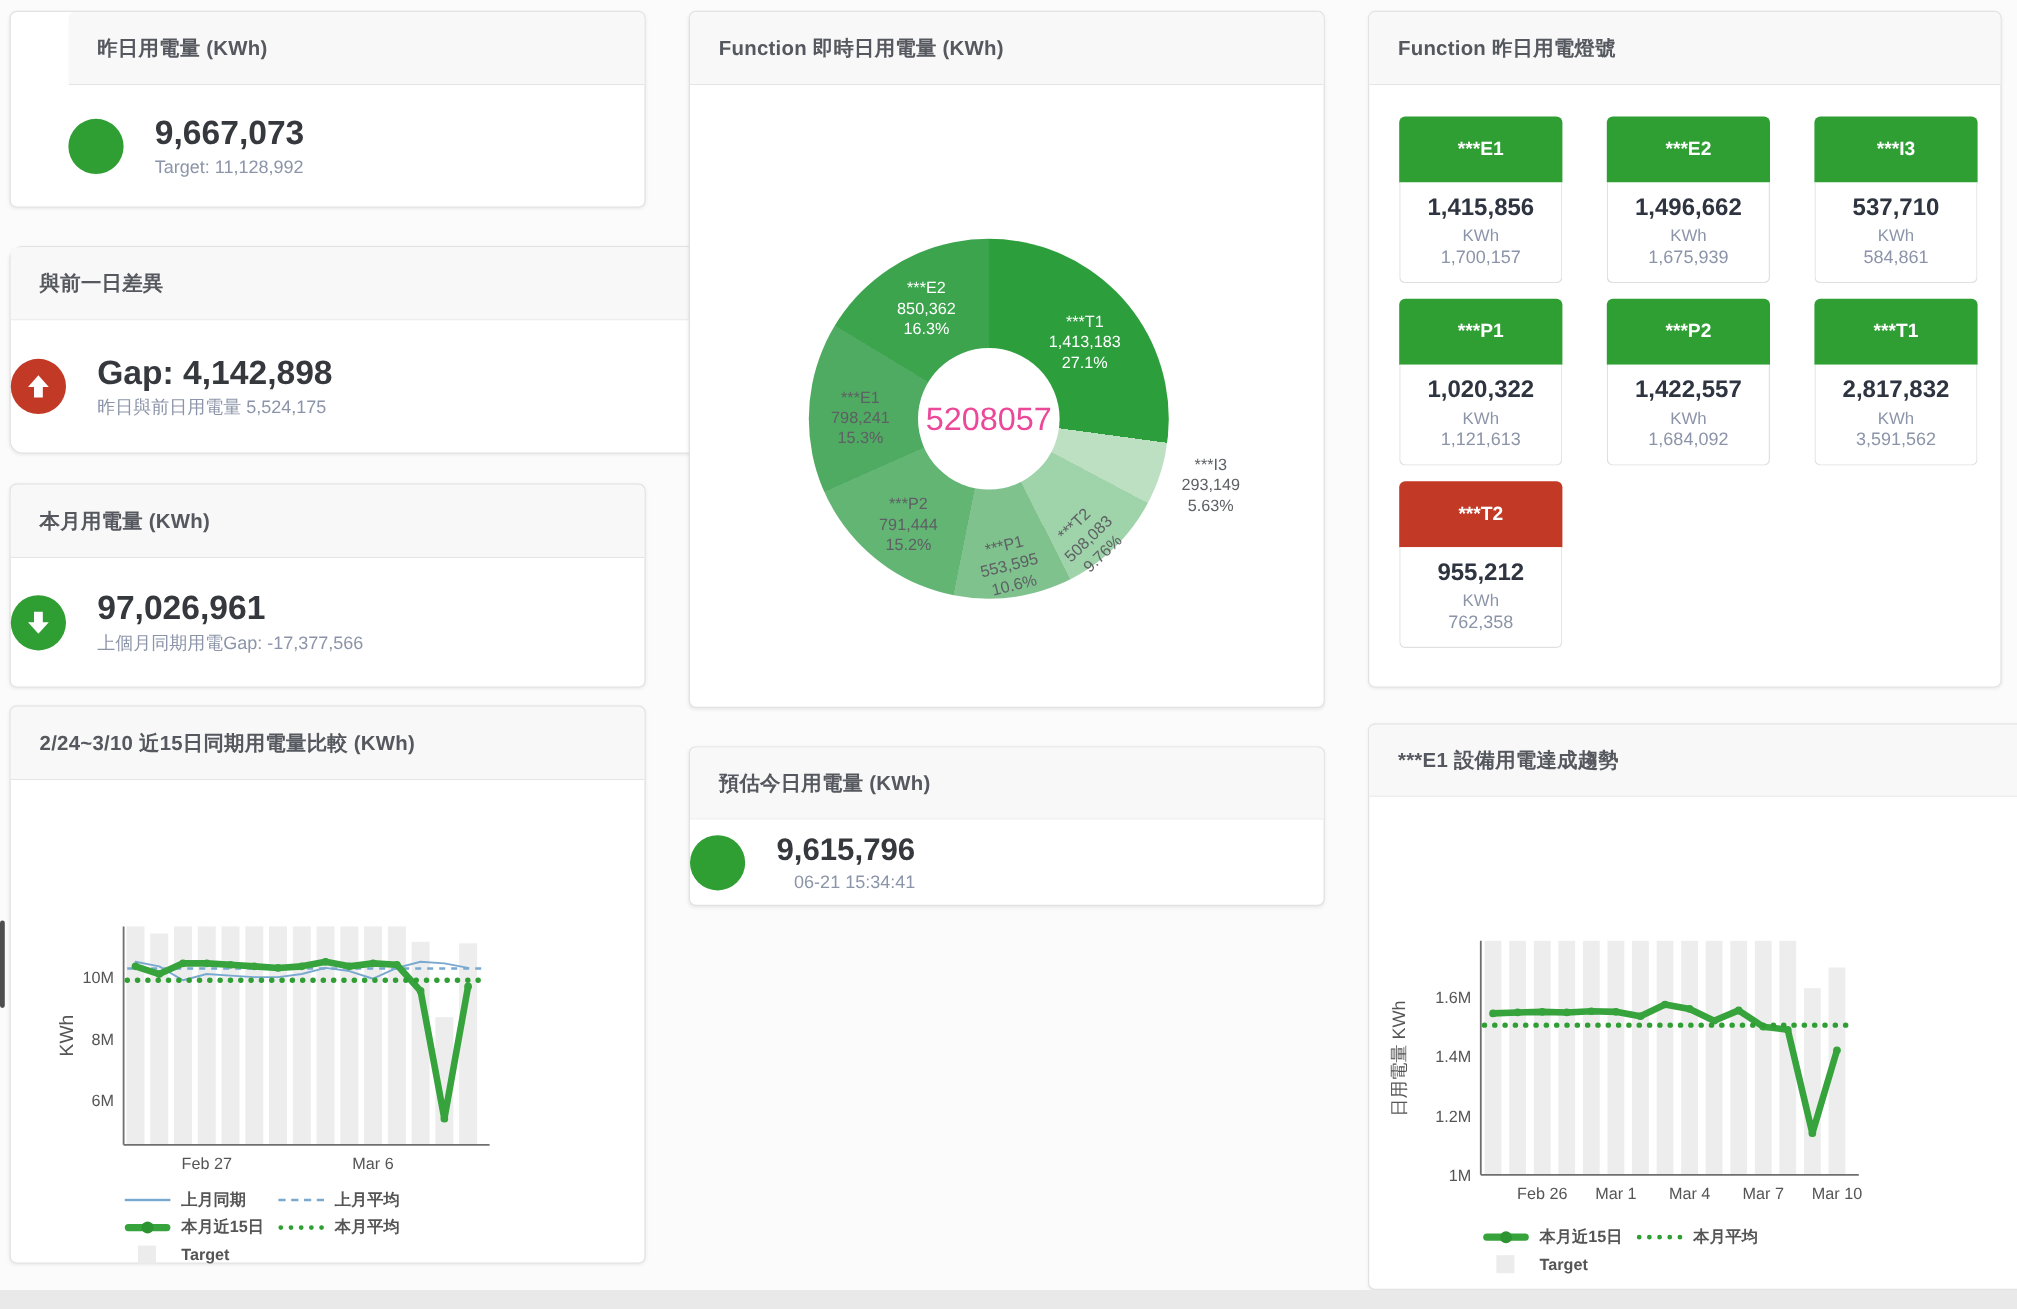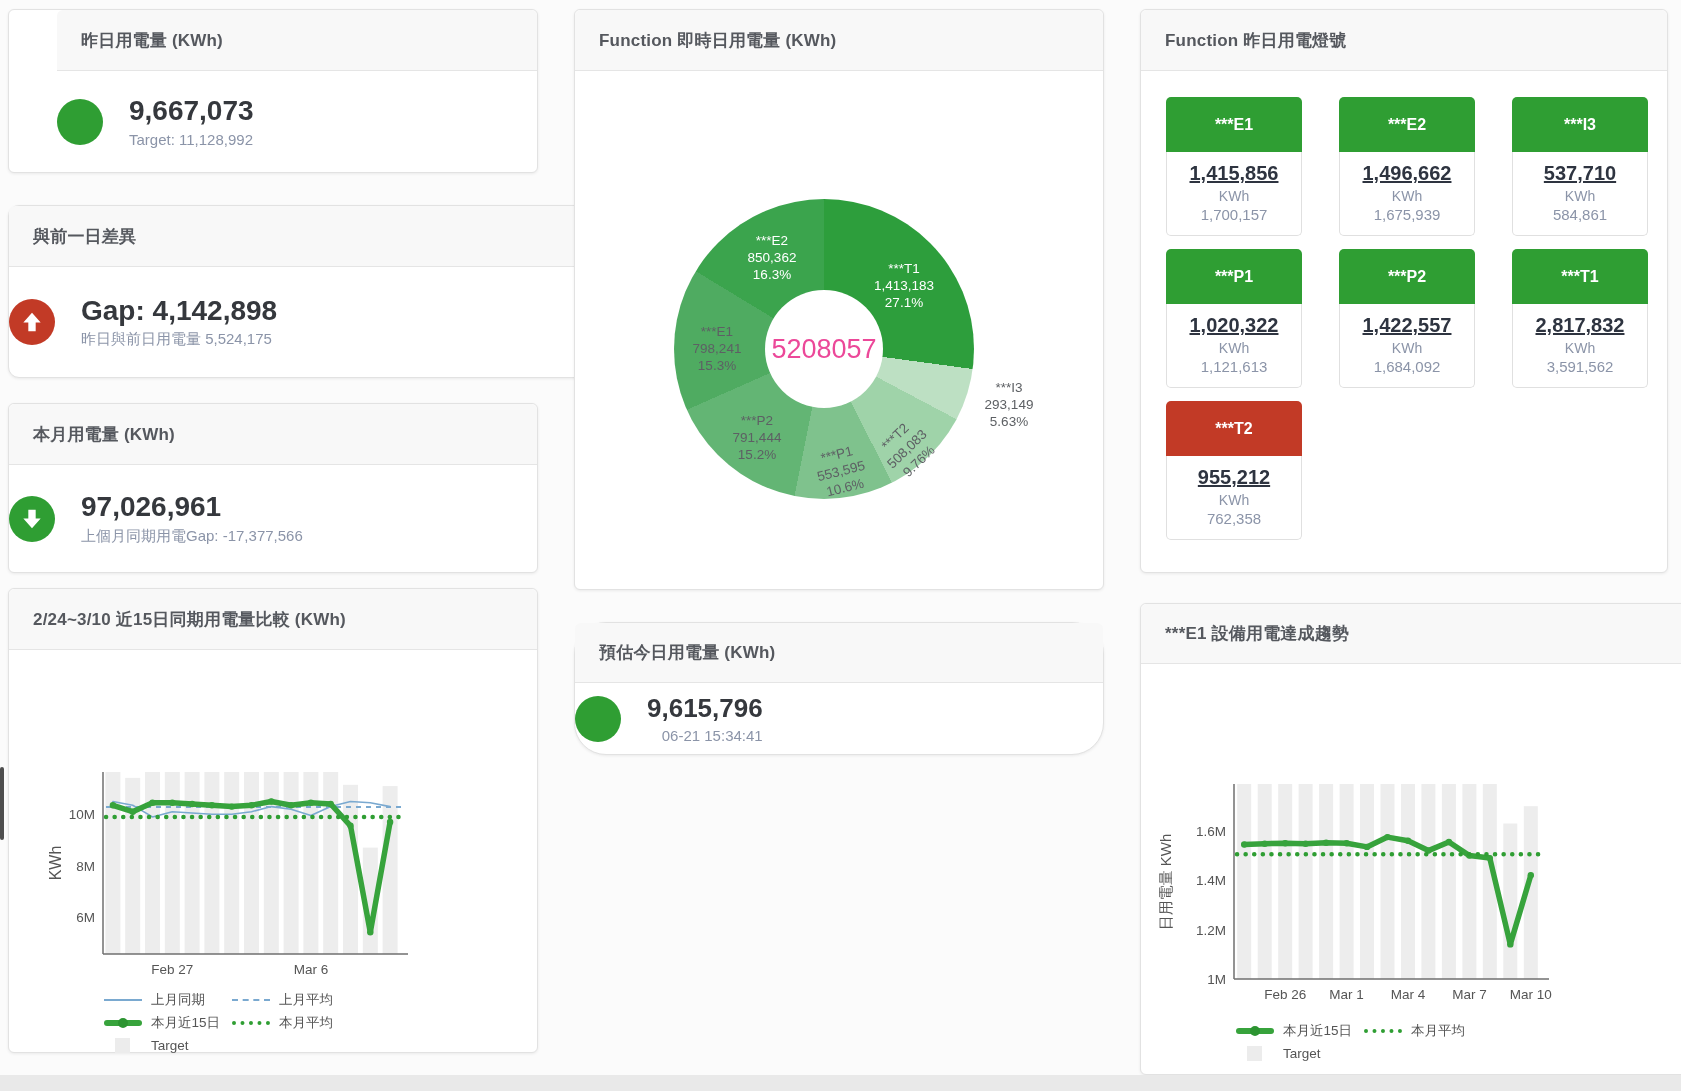--- a/index.html
+++ b/index.html
@@ -16,21 +16,21 @@
     height:61px;display:flex;align-items:center;padding:0 24px;box-sizing:border-box;
     background:#f8f8f8;border-bottom:1px solid #e5e5e5;border-radius:6px 6px 0 0;
     font-size:17px;font-weight:bold;color:#55585e;letter-spacing:.2px;
   }
   
   .c1{left:8px;top:9px;width:530px;height:164px;padding-left:48px;}
   .c2{left:8px;top:205px;width:594px;height:173px;border-radius:11px;}
   .c3{left:8px;top:403px;width:530px;height:170px;}
   .c4{left:8px;top:588px;width:530px;height:465px;}
   .c5{left:574px;top:9px;width:530px;height:581px;}
-  .c6{left:574px;top:622px;width:530px;height:133px;border-radius:32px;}
+  .c6{left:574px;top:622px;width:530px;height:133px;}
   .c7{left:1140px;top:9px;width:528px;height:564px;}
   .c8{left:1140px;top:603px;width:619px;height:472px;}
 
   
   .kpi-body{display:flex;align-items:center;justify-content:flex-start;gap:26px;height:calc(100% - 61px);}
   .kpi-icon{width:46px;height:46px;border-radius:50%;flex:0 0 auto;display:flex;align-items:center;justify-content:center;}
   .kpi-num{font-size:28px;font-weight:bold;color:#35383d;line-height:1.15;}
   .kpi-sub{font-size:15px;color:#8b94a8;margin-top:3px;}
 
   
@@ -50,27 +50,27 @@
   .dl5{left:43px;top:149px;transform:translate(-50%,-50%);}
   .dl6{left:98px;top:58px;transform:translate(-50%,-50%);}
 
   
   .tiles{position:absolute;left:25px;top:87px;display:grid;grid-template-columns:repeat(3,136px);gap:13px 37px;}
   .tile{width:136px;}
   .tile-header{height:55px;border-radius:5px 5px 0 0;display:flex;align-items:center;justify-content:center;
     color:#fff;font-size:16px;font-weight:bold;}
   .tile-body{background:#fff;border:1px solid #e0e0e0;border-top:none;border-radius:0 0 5px 5px;
     text-align:center;padding:10px 2px 12px;}
-  .tile-value{font-size:20px;font-weight:bold;color:#2e3440;text-decoration:underline;}
+  .tile-value{font-size:20px;font-weight:bold;color:#2e3440;}
   .tile-unit{font-size:14px;color:#8b94a8;margin-top:3px;}
   .tile-target{font-size:15px;color:#8b94a8;margin-top:2px;}
 
   
   .chart-svg{position:absolute;left:0;}
-  .legend{position:absolute;left:95px;}
+  .legend{position:absolute;left:95px;font-weight:bold;}
   .legend-row{display:flex;align-items:center;height:17px;margin-bottom:6px;}
   .legend-item{display:inline-flex;align-items:center;gap:9px;min-width:128px;
     font-size:13.5px;color:#555;}
   .sw{display:inline-block;box-sizing:border-box;}
   .sw-line{width:38px;height:0;border-top:2px solid #7aa9d0;}
   .sw-dash{width:38px;height:0;border-top:2px dashed #7aa9d0;}
   .sw-thick{width:38px;height:6px;background:#37a33c;border-radius:3px;position:relative;}
   .sw-thick::after{content:'';position:absolute;left:50%;top:50%;transform:translate(-50%,-50%);
     width:10px;height:10px;border-radius:50%;background:#2c9431;}
   .sw-dot{width:38px;height:0;border-top:4px dotted #2f9e33;}

